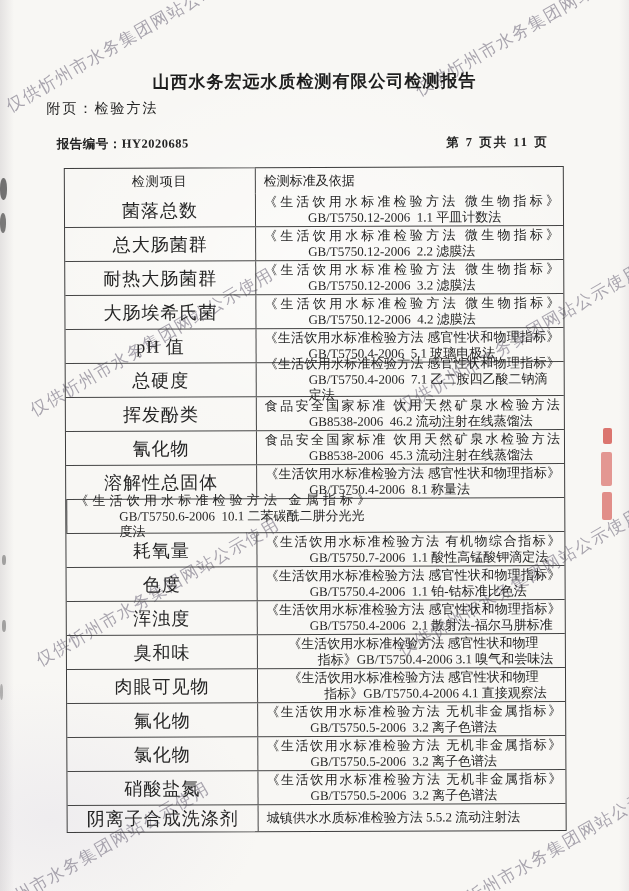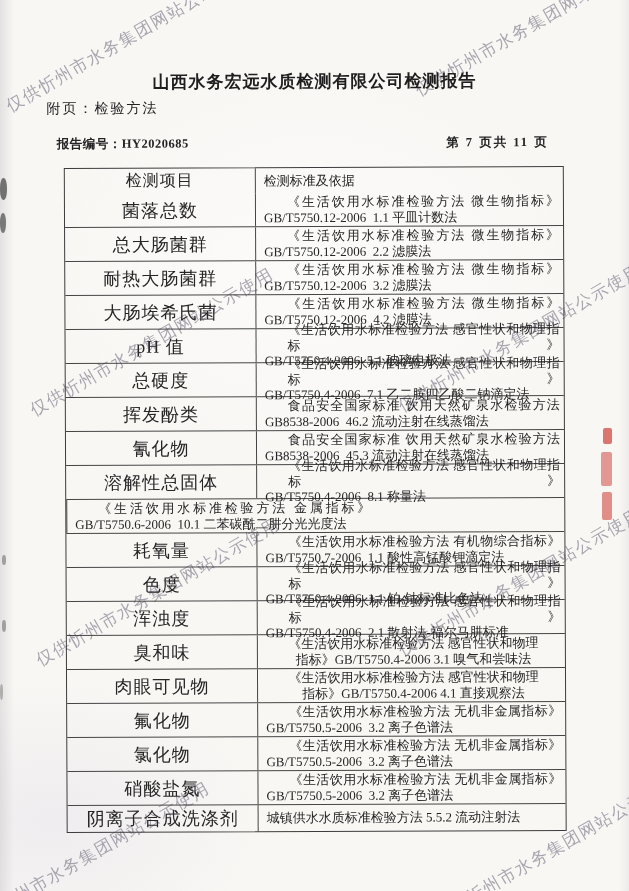--- a/index.html
+++ b/index.html
@@ -45,26 +45,26 @@
     width:190px;box-sizing:border-box;flex:none;
     display:flex;align-items:center;justify-content:center;
     font-size:18px;letter-spacing:1px;text-align:center;
   }
   .c2{
     width:310px;box-sizing:border-box;flex:none;border-left:1px solid #454545;
     display:flex;flex-direction:column;justify-content:center;
     padding:1px 6px 1px 8px;font-size:13px;line-height:15.5px;
   }
   .hrow{height:25px;}
-  .hrow .c1{font-size:16px;font-weight:500;}
+  .hrow .c1{font-size:13px;font-weight:500;}
   .hrow .c2{justify-content:center;}
   .drow{height:33px;}
   .drow.single{height:26px;}
-  .l1.just{text-align:justify;text-align-last:justify;margin-left:23px;}
-  .l2{white-space:pre-wrap;}
+  .l1.just{text-align:justify;text-align-last:justify;}
+  .l2{white-space:pre-wrap;margin-left:44px;}
   .ctr .l1,.ctr .l2{text-align:center;text-align-last:center;}
   
   .wm{
     position:absolute;white-space:nowrap;pointer-events:none;
     font-family:"Liberation Sans","DejaVu Sans",sans-serif;
     font-size:17px;letter-spacing:1.5px;color:#8b8694;opacity:.72;
     transform:translate(-50%,-50%) rotate(-30deg);
   }
   
   .seal{position:absolute;background:#d24a43;opacity:.75;border-radius:2px;filter:blur(.4px);}

